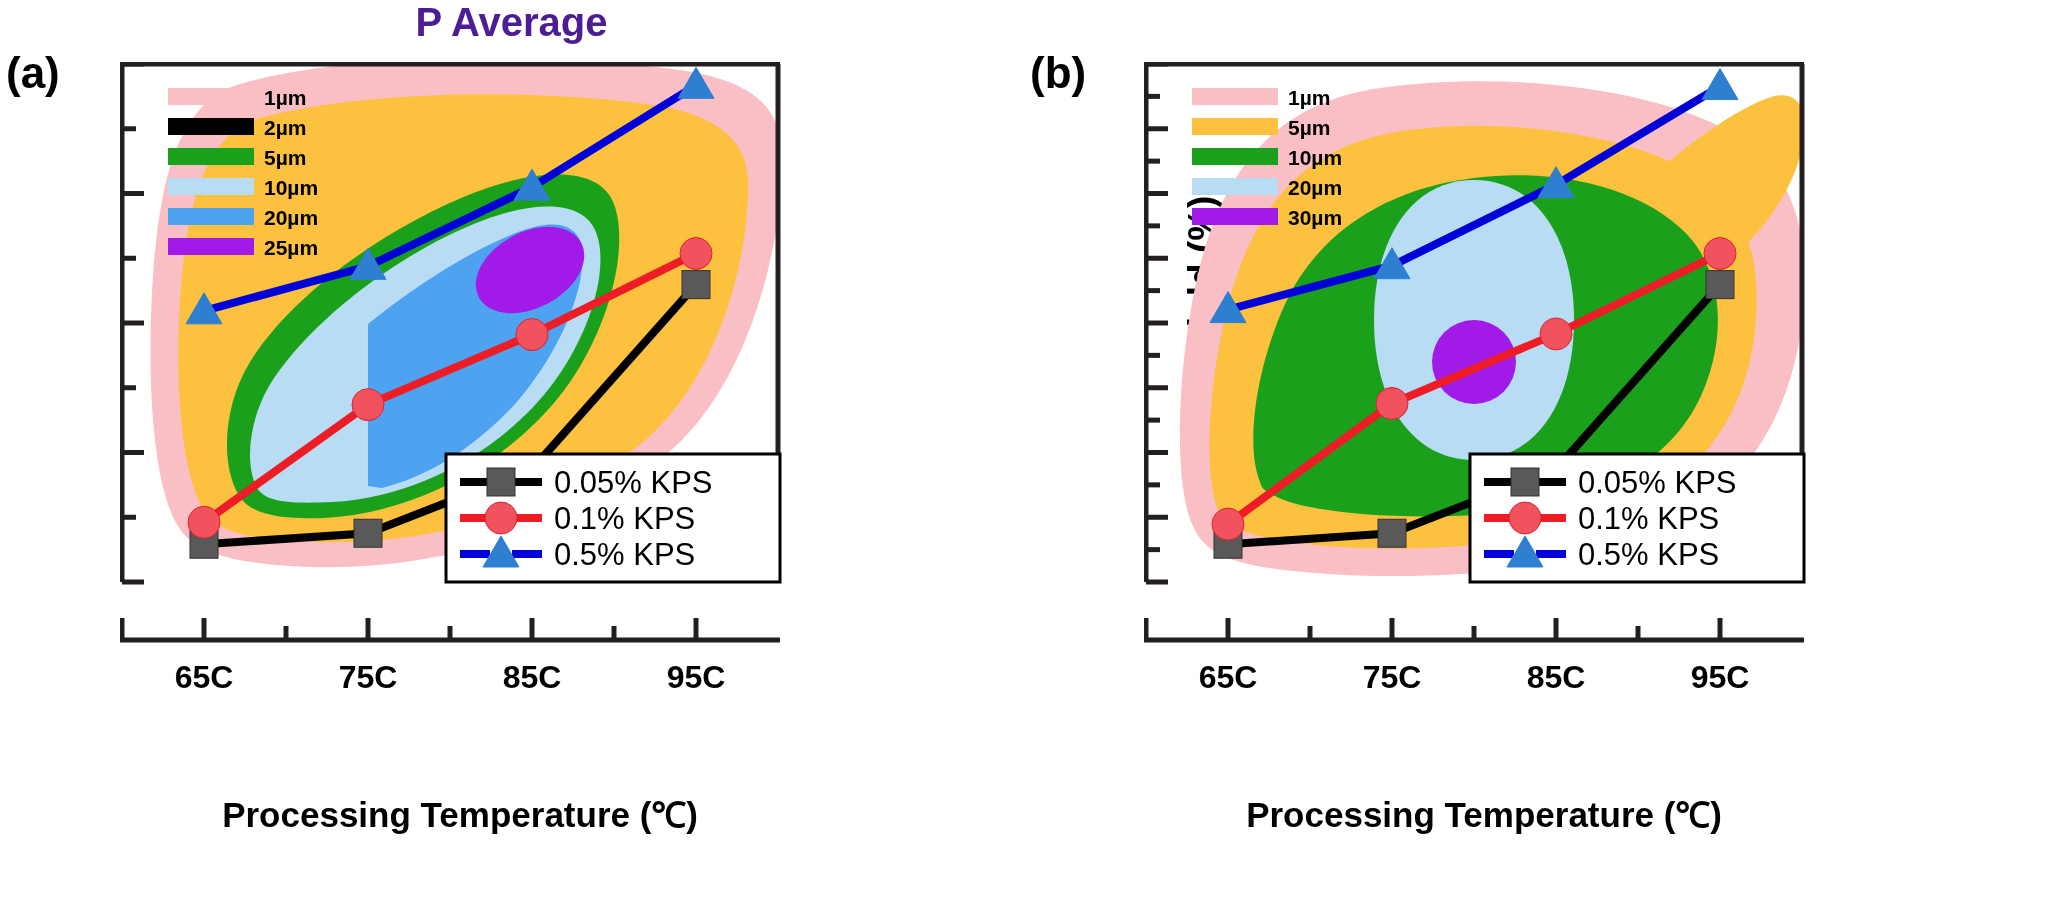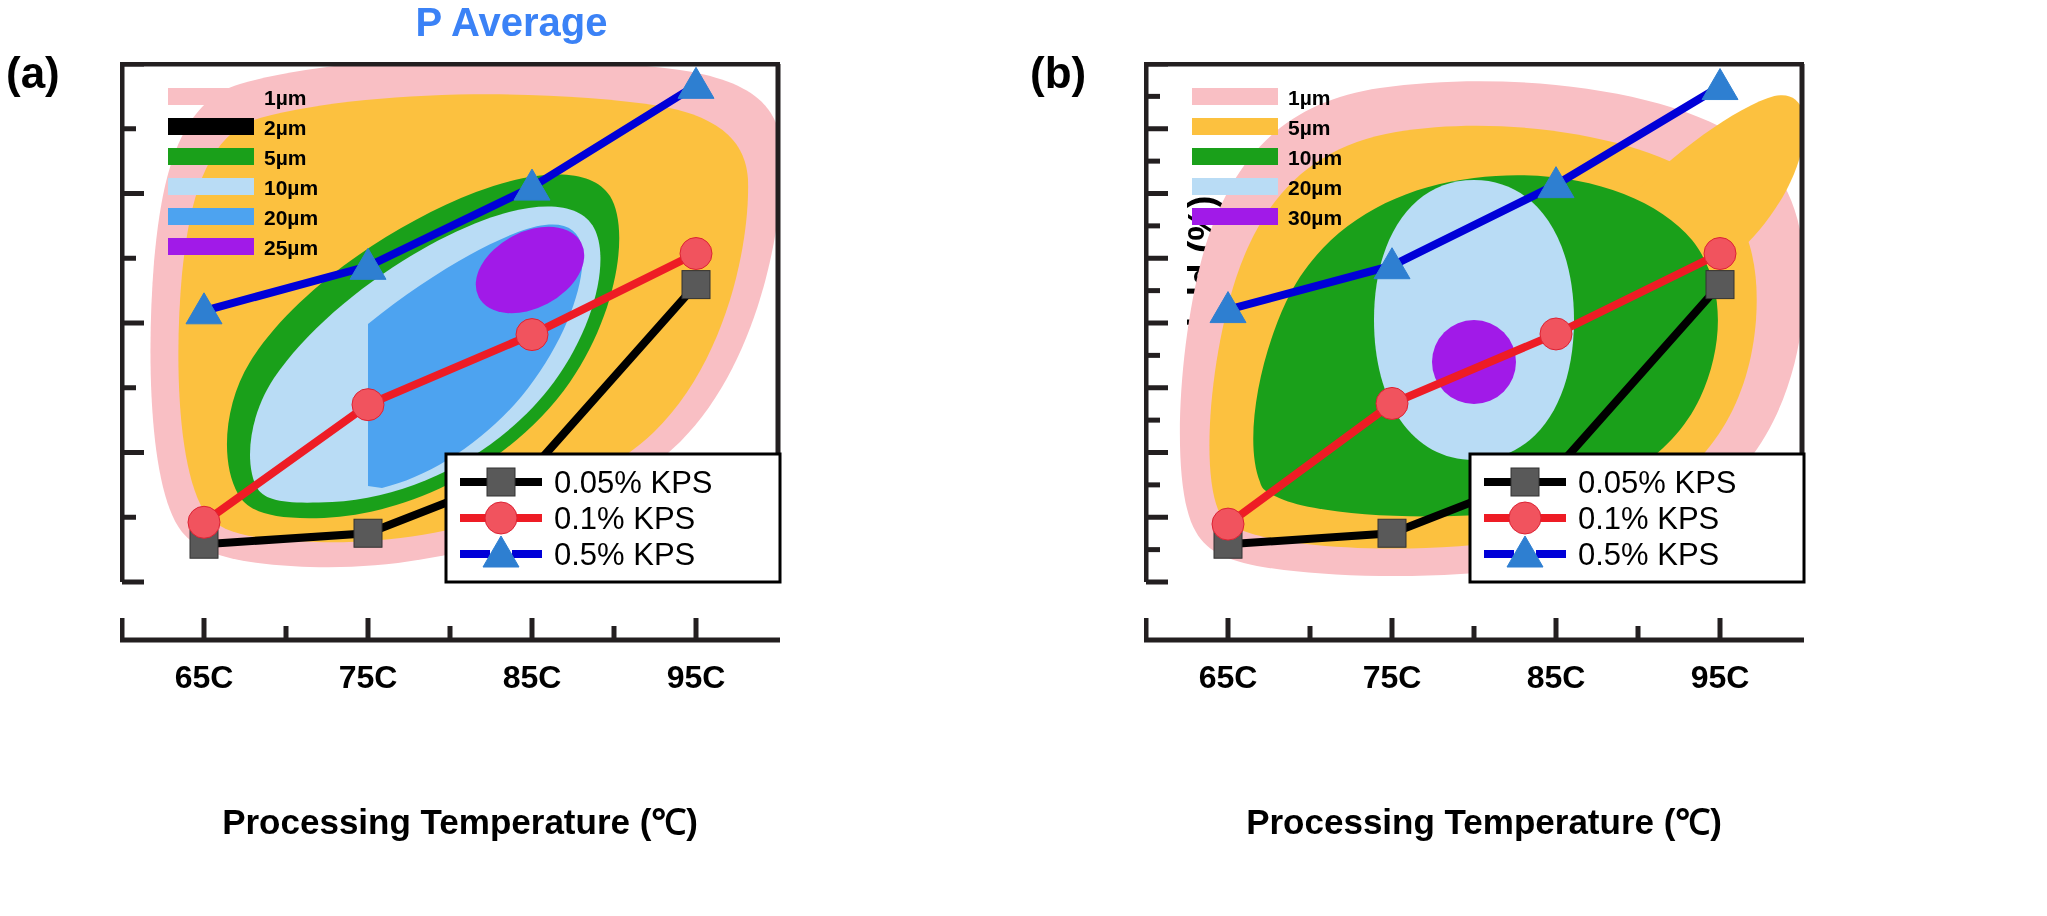--- a/index.html
+++ b/index.html
@@ -3,36 +3,36 @@
 <meta charset="utf-8">
 <style>
   html,body{margin:0;padding:0;background:#ffffff;}
   body{width:2047px;height:916px;font-family:"Liberation Sans",sans-serif;-webkit-font-smoothing:antialiased;}
   .figure{position:relative;width:2047px;height:916px;overflow:hidden;background:#fff;}
   .panel{position:absolute;top:0;width:1023px;height:916px;}
   .panel-a{left:0;}
   .panel-b{left:1024px;}
   .panel-title{
     position:absolute;top:0px;left:0;width:100%;text-align:center;
-    font-size:40px;font-weight:bold;color:#3b82f6;letter-spacing:0px;
+    font-size:40px;font-weight:bold;color:#4c1d95;letter-spacing:0px;
     font-family:"Liberation Sans",sans-serif;
   }
   .panel-tag{
     position:absolute;left:6px;top:48px;font-size:44px;font-weight:bold;color:#000;
     font-family:"Liberation Sans",sans-serif;
   }
   .plot-wrap{position:absolute;left:120px;top:62px;width:680px;height:620px;}
   .ylabel{
     position:absolute;left:-92px;top:190px;width:300px;text-align:center;
     transform:rotate(-90deg);transform-origin:center center;
     font-size:37px;font-weight:bold;color:#000;
   }
   .xlabel{
     position:absolute;left:-40px;top:728px;width:760px;text-align:center;
-    font-size:35px;font-weight:bold;color:#000;margin-top:7px;
+    font-size:35px;font-weight:bold;color:#000;
   }
   svg.plot{position:absolute;left:0;top:0;}
   .tick-text{font-family:"Liberation Sans",sans-serif;font-size:34px;font-weight:bold;fill:#000;}
   .xtick-text{font-family:"Liberation Sans",sans-serif;font-size:32px;font-weight:bold;fill:#000;}
   .legend-text{font-family:"Liberation Sans",sans-serif;font-size:21px;font-weight:bold;fill:#000;}
   .series-text{font-family:"Liberation Sans",sans-serif;font-size:31px;fill:#000;}
 </style>
 </head>
 <body>
 

